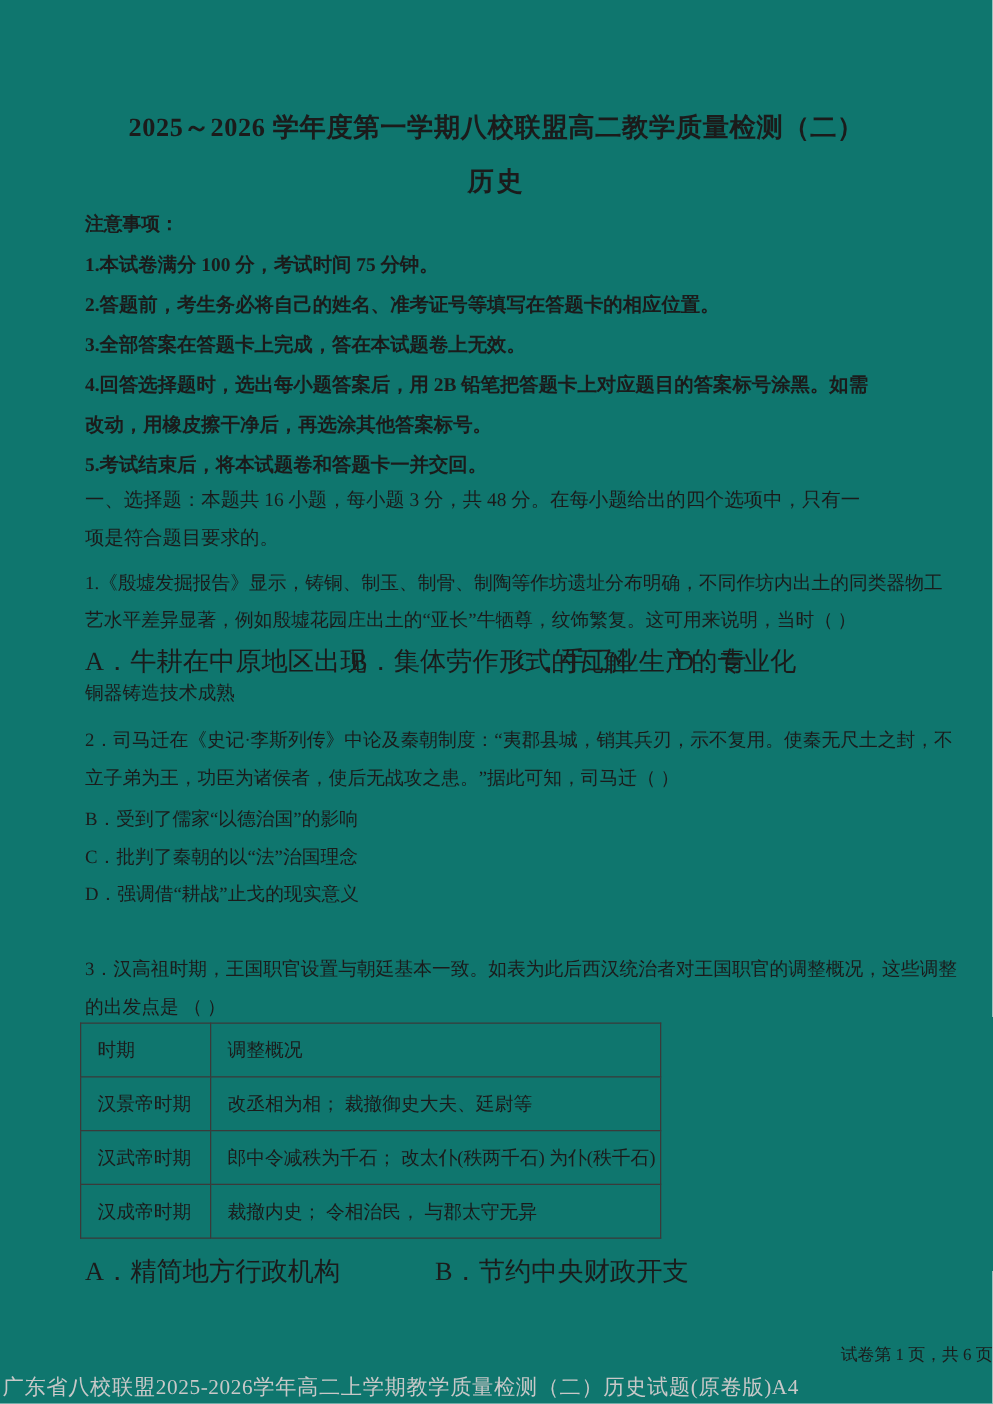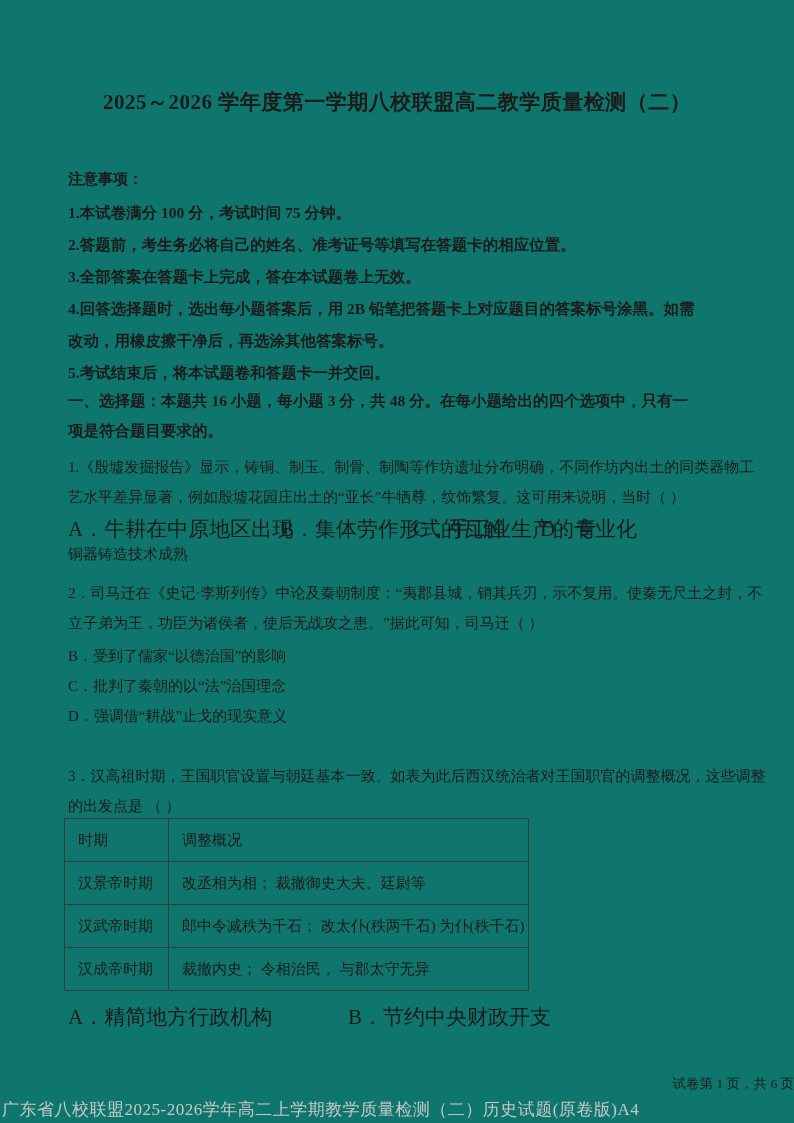--- a/index.html
+++ b/index.html
@@ -10,21 +10,21 @@
     background:#0f766e;
     overflow:hidden;
     font-family:"Liberation Serif","DejaVu Serif",serif;
     color:#1b1b1b;
   }
   .abs { position:absolute; white-space:nowrap; }
   .title1 { top:88px; left:0; width:794px; text-align:center; font-size:21px; font-weight:bold; letter-spacing:0.5px; }
   .title2 { top:131px; left:0; width:794px; text-align:center; font-size:21px; font-weight:bold; letter-spacing:2px; }
   .notice-h { top:170px; left:68px; font-size:15px; font-weight:bold; }
   .notice   { top:197px; left:68px; font-size:15.5px; font-weight:bold; line-height:32px; }
-  .section  { top:386px; left:68px; font-size:15.5px; font-weight:bold; line-height:30px; }
+  .section  { top:386px; left:68px; font-size:15.5px; font-weight:normal; line-height:30px; }
   .stem     { font-size:15px; line-height:30px; }
   .q1stem   { top:452px; left:68px; }
   .optrow   { font-size:21px; height:22px; }
   .q1opts   { top:515px; left:68px; width:660px; }
   .q1opts .o { position:absolute; top:0; white-space:nowrap; }
   .q1wrap   { top:545px; left:68px; font-size:15px; }
   .q2stem   { top:578px; left:68px; }
   .q2opts   { top:641px; left:68px; font-size:15px; line-height:30px; }
   .q3stem   { top:761px; left:68px; }
   .tablewrap { top:818px; left:64px; }
@@ -44,20 +44,21 @@
   .q3opts .o { position:absolute; top:0; white-space:nowrap; }
   .pagefooter { top:1075px; left:0; width:794px; text-align:right; font-size:13.5px; }
   .watermark { top:1098px; left:2px; font-size:17px; color:#c8c8c8; letter-spacing:0.5px; }
 </style>
 </head>
 <body>
 
 <div class="page">
 
   <div class="abs title1">2025～2026 学年度第一学期八校联盟高二教学质量检测（二）</div>
+  <div class="abs title2">历史</div>
 
   <div class="abs notice-h">注意事项：</div>
 
   <div class="abs notice">
     <div>1.本试卷满分 100 分，考试时间 75 分钟。</div>
     <div>2.答题前，考生务必将自己的姓名、准考证号等填写在答题卡的相应位置。</div>
     <div>3.全部答案在答题卡上完成，答在本试题卷上无效。</div>
     <div>4.回答选择题时，选出每小题答案后，用 2B 铅笔把答题卡上对应题目的答案标号涂黑。如需</div>
     <div>改动，用橡皮擦干净后，再选涂其他答案标号。</div>
     <div>5.考试结束后，将本试题卷和答题卡一并交回。</div>

